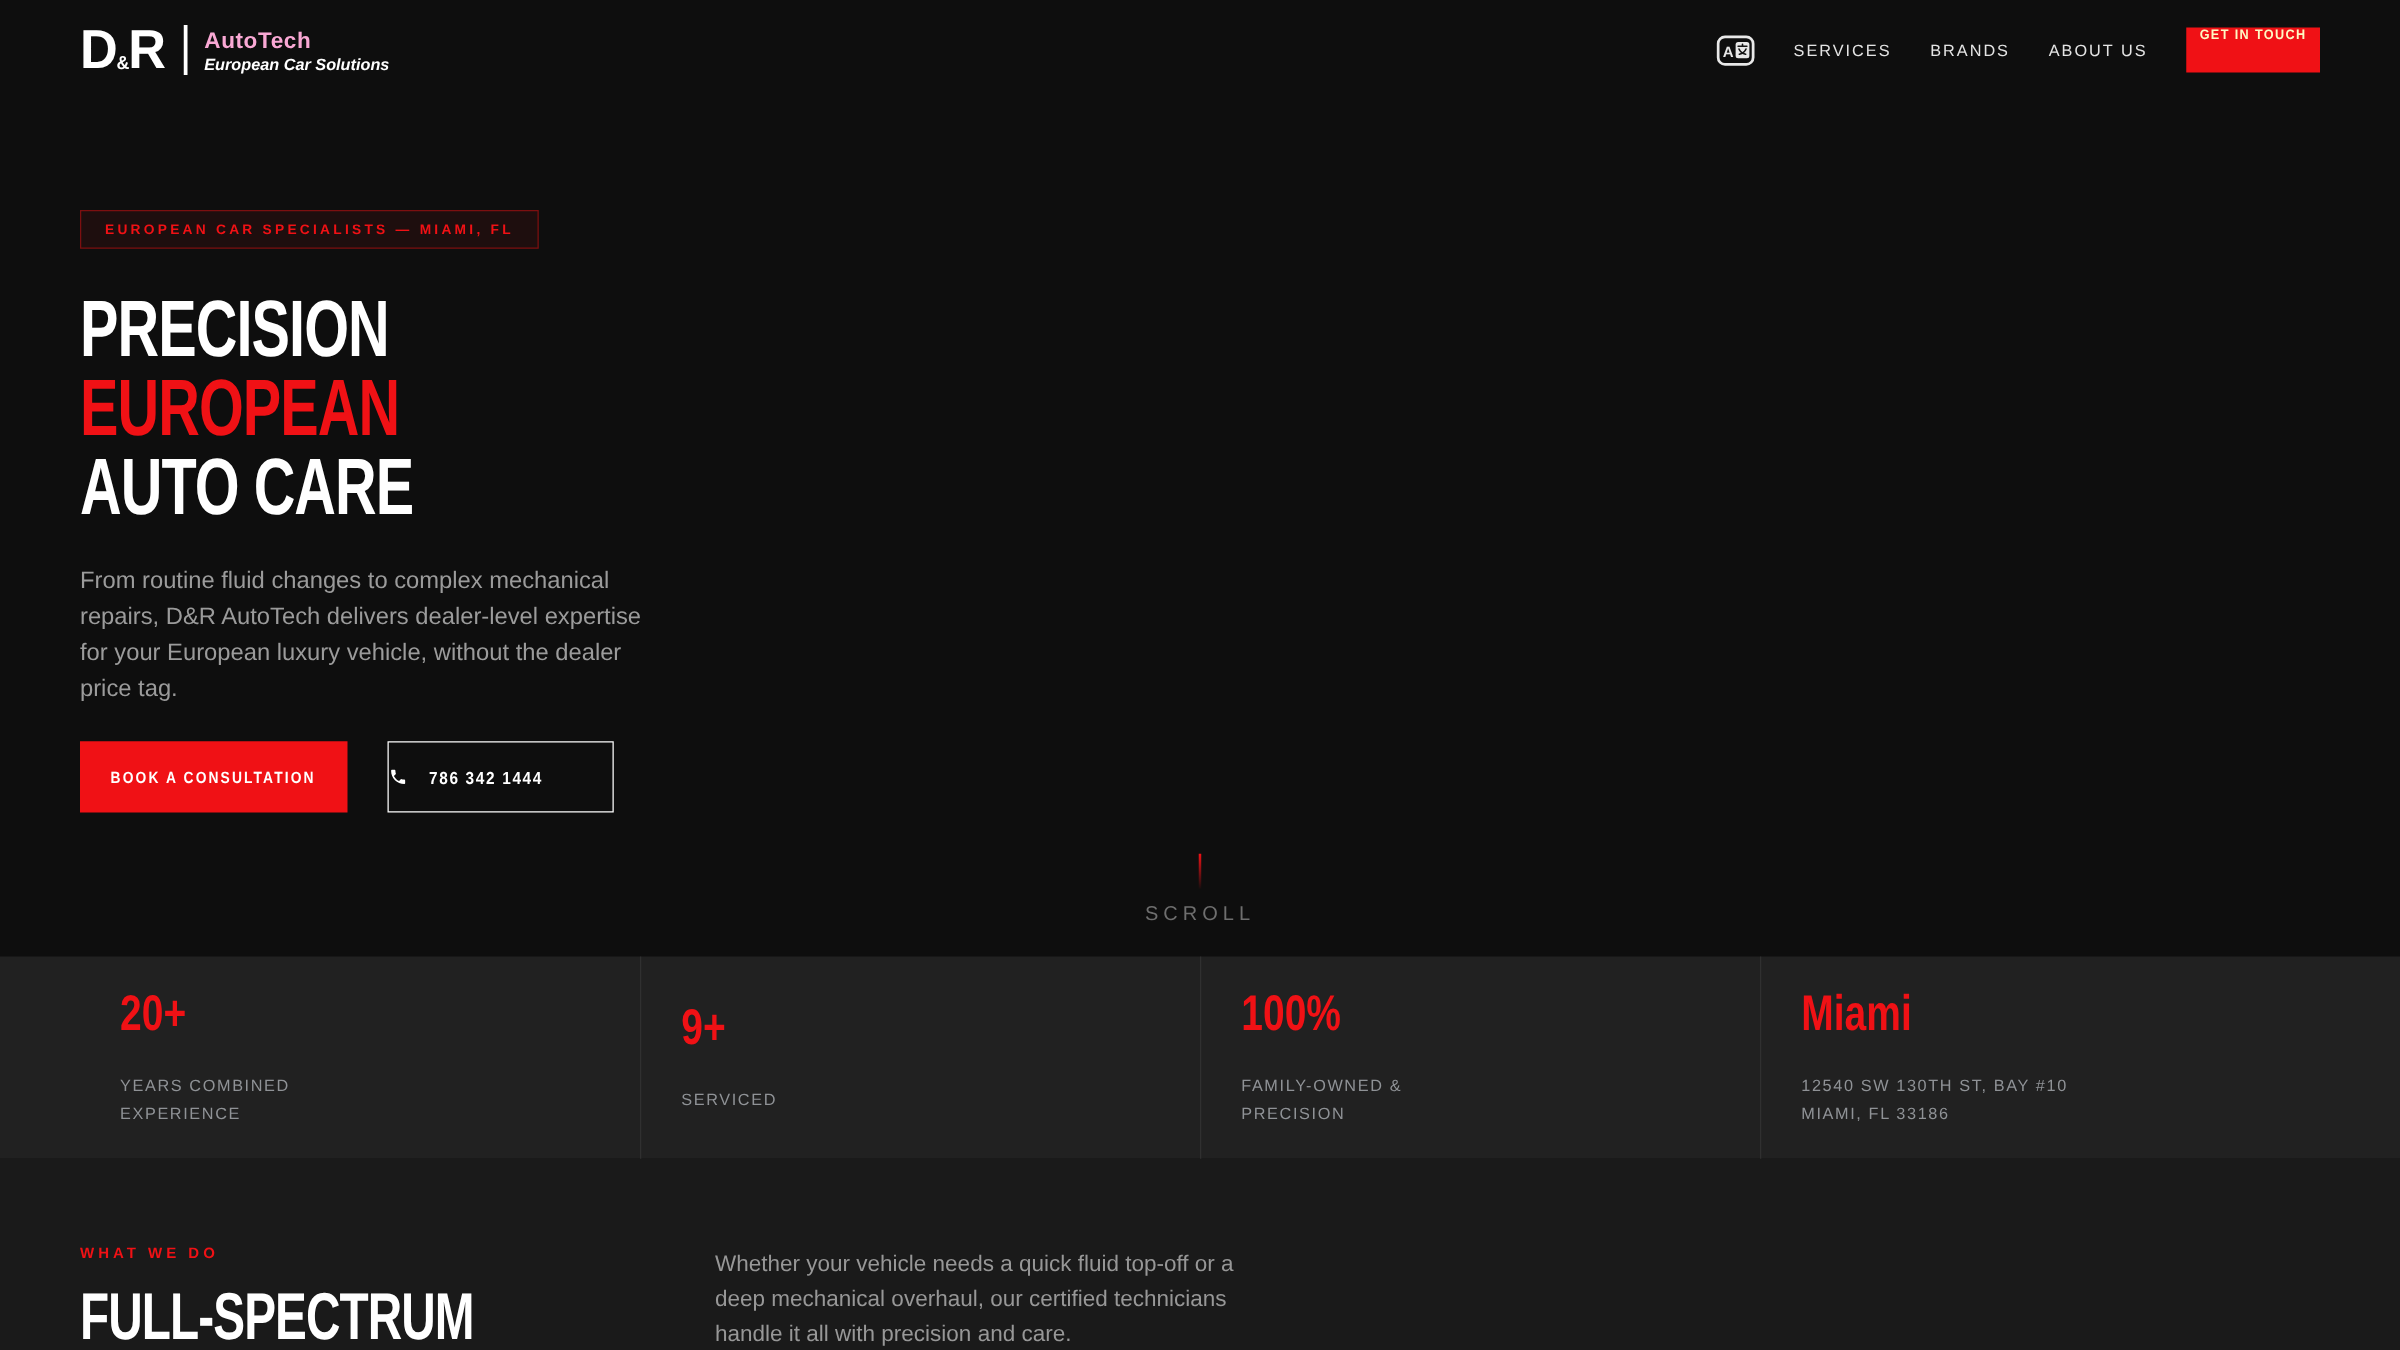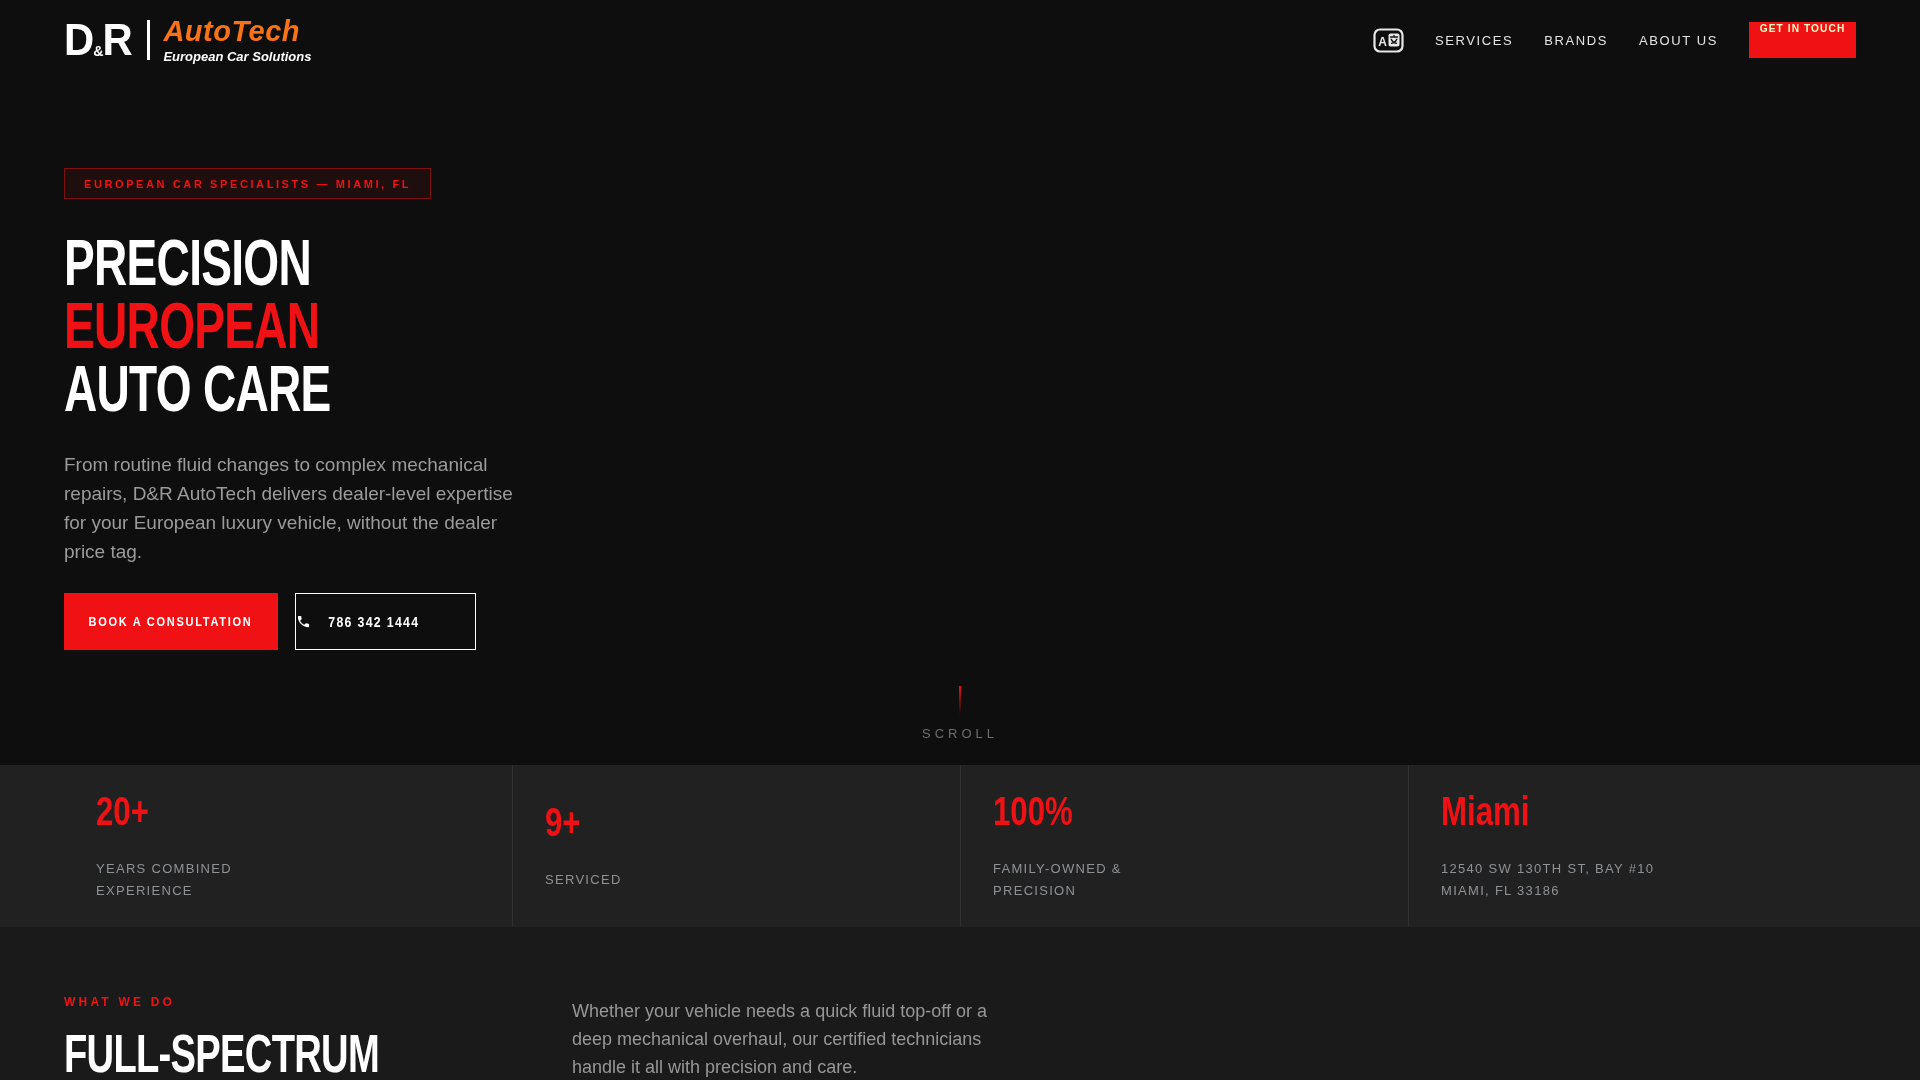--- a/index.html
+++ b/index.html
@@ -20,21 +20,21 @@
   }
   .logo { display:flex; align-items:center; gap:13px; cursor:pointer; }
   .logo-dr {
     font-size:44px; font-weight:bold; color:#fff; line-height:1;
     letter-spacing:-2px; transform:scaleX(.95); transform-origin:0 50%;
     display:flex; align-items:flex-end;
   }
   .logo-amp { font-size:15px; font-weight:bold; position:relative; top:-4px; margin:0 1px; }
   .logo-bar { width:3px; height:40px; background:#fff; }
   .logo-text { display:flex; flex-direction:column; line-height:1; }
-  .logo-name { color:#f97316; font-style:italic; font-weight:bold; font-size:29px; letter-spacing:.5px; }
+  .logo-name { color:#f9a8d4; font-weight:bold; font-size:18px; letter-spacing:.5px; }
   .logo-tagline { color:#fff; font-style:italic; font-weight:bold; font-size:13px; margin-top:4px; }
 
   .nav { display:flex; align-items:center; gap:31px; }
   .translate-btn { background:none; border:none; cursor:pointer; display:flex; align-items:center; padding:0; }
   .nav-link {
     color:#e4e4e4; font-size:13px; letter-spacing:1.6px; text-decoration:none;
     font-weight:500; cursor:pointer; background:none; border:none;
     font-family:"Liberation Sans", sans-serif;
   }
   .cta-btn {
@@ -55,38 +55,38 @@
     white-space:nowrap;
   }
   .hero-title { margin-top:33px; }
   .hero-title .line {
     font-size:64px; line-height:63px; font-weight:bold; letter-spacing:-1px;
     transform:scaleX(.72); transform-origin:0 50%; white-space:nowrap;
   }
   .line-white { color:#fff; }
   .line-red { color:#f01115; }
   .hero-desc { width:472px; margin-top:29px; color:#9b9b9b; font-size:19px; line-height:29px; }
-  .hero-ctas { margin-top:27px; display:flex; gap:17px; }
+  .hero-ctas { margin-top:27px; display:flex; gap:32px; }
   .btn-primary {
     width:214px; height:57px; background:#f01115; border:none; color:#fff; cursor:pointer;
     display:flex; align-items:center; justify-content:center;
   }
   .btn-primary span { font-size:13px; font-weight:bold; letter-spacing:2px; transform:scaleX(.85); white-space:nowrap; }
   .btn-outline {
     width:181px; height:57px; background:transparent; border:1px solid #fff; color:#fff; cursor:pointer;
     display:flex; align-items:center; justify-content:flex-start; gap:11px;
   }
   .btn-outline span { font-size:14px; font-weight:bold; letter-spacing:1.5px; transform:scaleX(.88); white-space:nowrap; }
 
   .scroll-indicator { position:absolute; left:50%; bottom:24px; transform:translateX(-50%); text-align:center; }
   .scroll-line {
     width:2px; height:28px; margin:0 auto 12px;
     background:linear-gradient(#f01115, rgba(240,17,21,.03));
   }
-  .scroll-label { color:#6e6e6e; font-size:13px; letter-spacing:4px; }
+  .scroll-label { color:#6e6e6e; font-size:16px; letter-spacing:4px; }
 
   
   .stats {
     height:162px; background:#212121;
     display:grid; grid-template-columns:repeat(4,1fr);
     padding:0 64px;
   }
   .stat {
     display:flex; flex-direction:column; justify-content:center;
     padding-left:32px;

